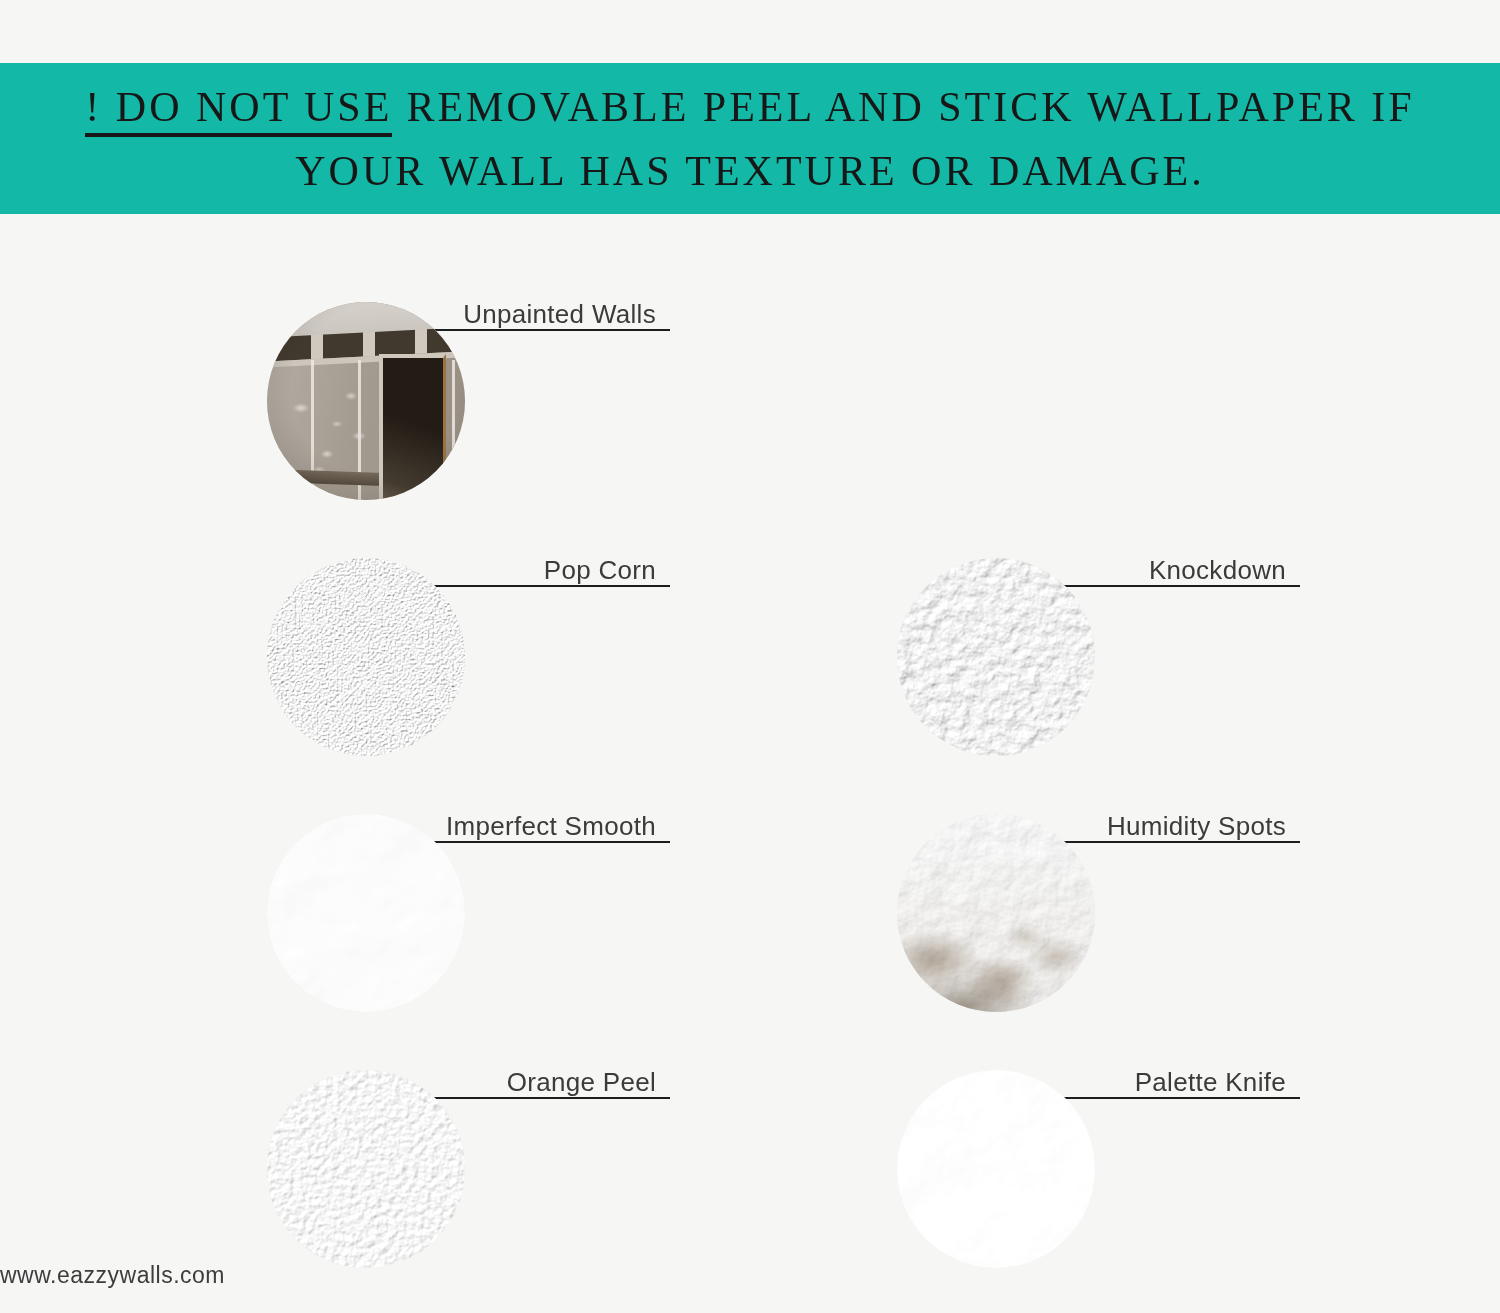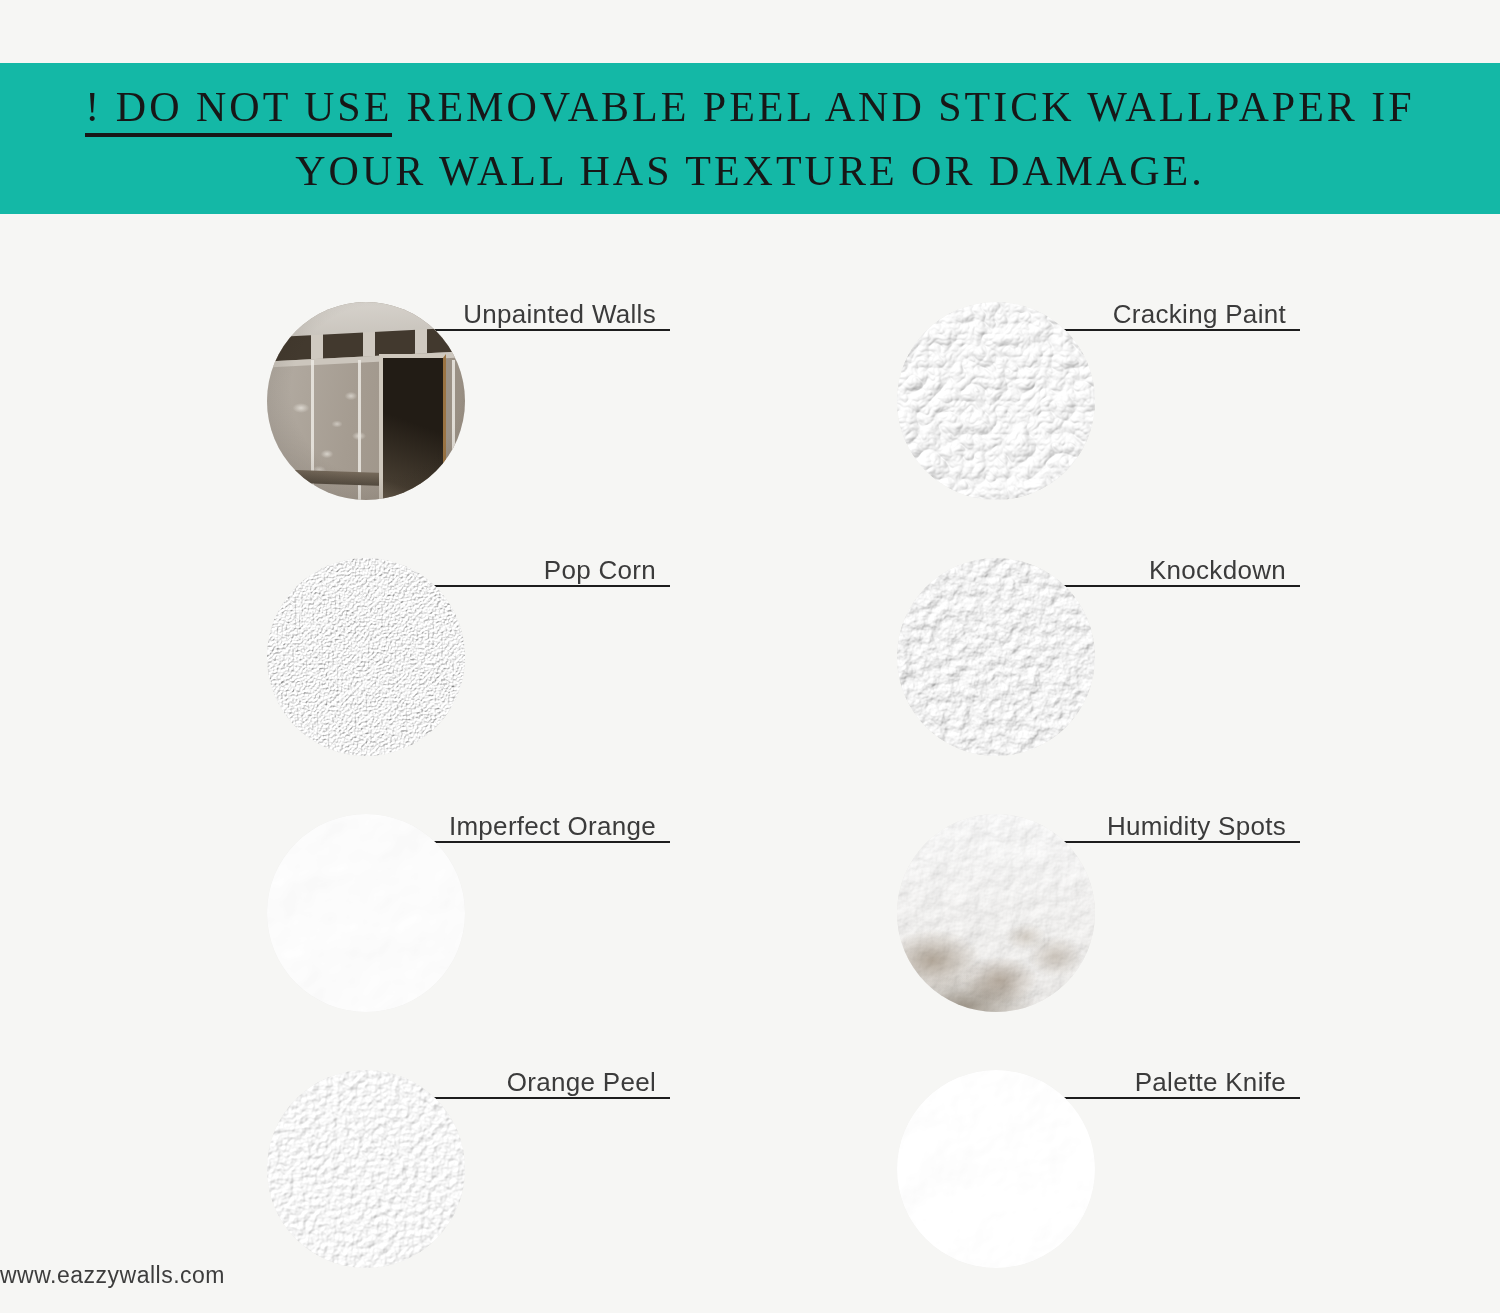--- a/index.html
+++ b/index.html
@@ -179,30 +179,20 @@
       <div class="uw-slots"></div>
       <div class="uw-wall"></div>
       <div class="uw-baseboard"></div>
       <div class="uw-door"></div>
       <div class="uw-vignette"></div>
     </div>
     <div class="label">Unpainted Walls</div>
     <div class="rule"></div>
   </div>
 
-  <div class="item" style="left:897px;top:302px;">
-    <div class="circle">
-      <svg width="198" height="198" viewBox="0 0 198 198">
-          <rect width="198" height="198" filter="url(#f-crack)"></rect>
-        </svg>
-      <div class="tex-overlay ov-crack"></div>
-    </div>
-    <div class="label">Cracking Paint</div>
-    <div class="rule"></div>
-  </div>
 
   <div class="item" style="left:267px;top:558px;">
     <div class="circle">
       <svg width="198" height="198" viewBox="0 0 198 198">
           <rect width="198" height="198" filter="url(#f-popcorn)"></rect>
         </svg>
       <div class="tex-overlay ov-popcorn"></div>
     </div>
     <div class="label">Pop Corn</div>
     <div class="rule"></div>
@@ -219,21 +209,21 @@
     <div class="rule"></div>
   </div>
 
   <div class="item" style="left:267px;top:814px;">
     <div class="circle">
       <svg width="198" height="198" viewBox="0 0 198 198">
           <rect width="198" height="198" filter="url(#f-smooth)"></rect>
         </svg>
       <div class="tex-overlay ov-smooth"></div>
     </div>
-    <div class="label">Imperfect Orange</div>
+    <div class="label">Imperfect Smooth</div>
     <div class="rule"></div>
   </div>
 
   <div class="item" style="left:897px;top:814px;">
     <div class="circle">
       <svg width="198" height="198" viewBox="0 0 198 198">
           <rect width="198" height="198" filter="url(#f-humid)"></rect>
         </svg>
       <div class="tex-overlay ov-humid"></div>
       <div class="humid-stains"></div>

